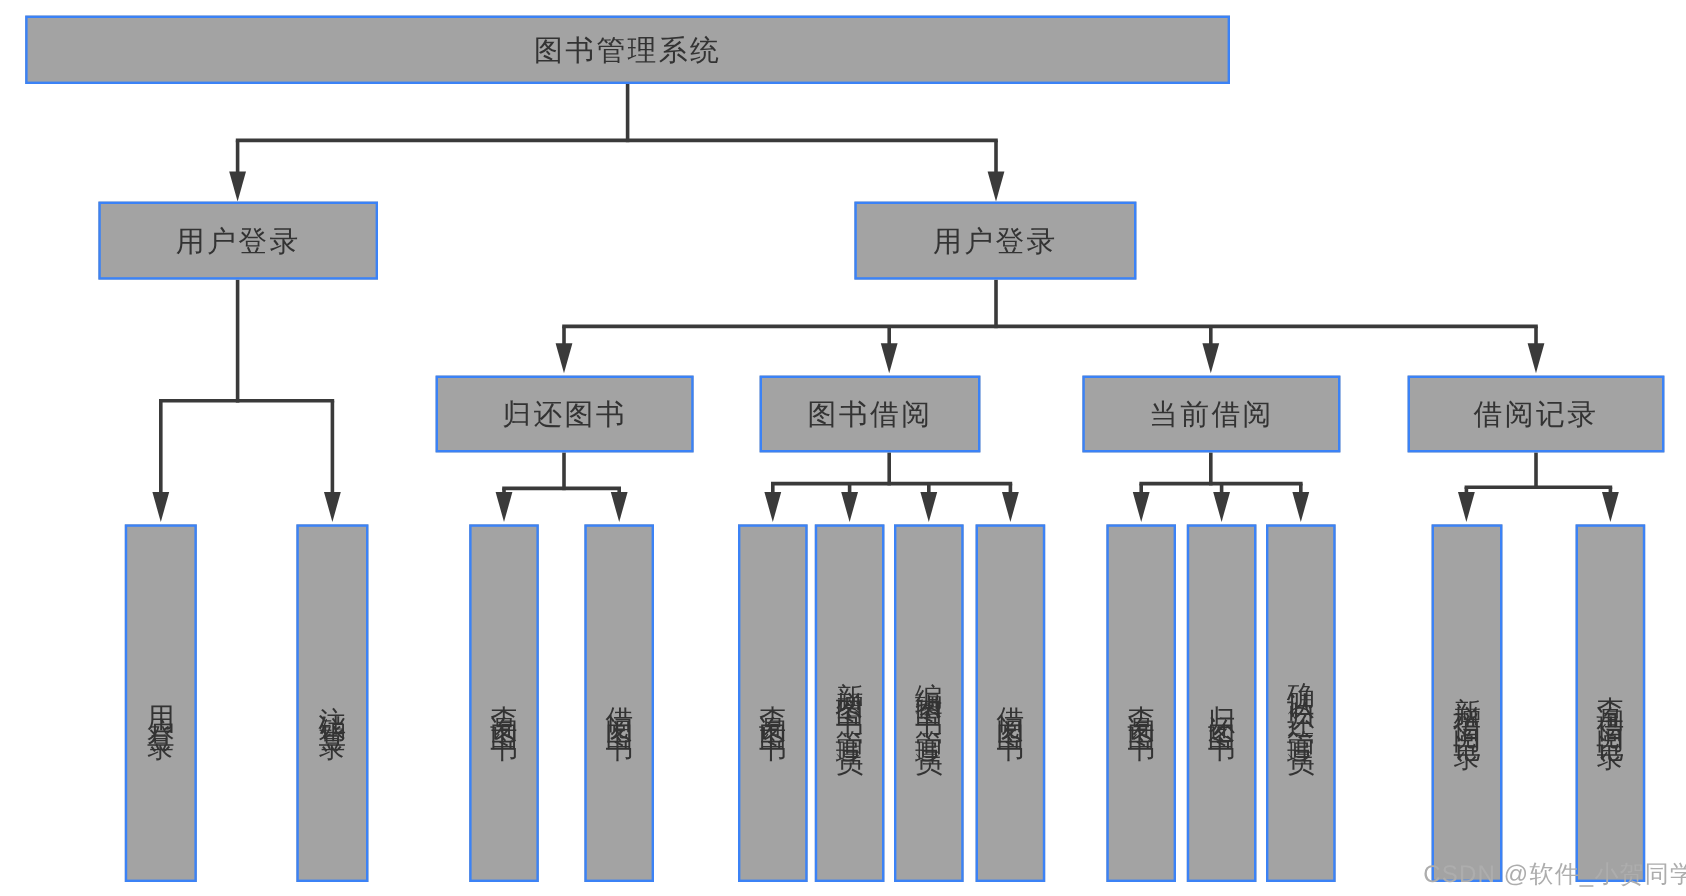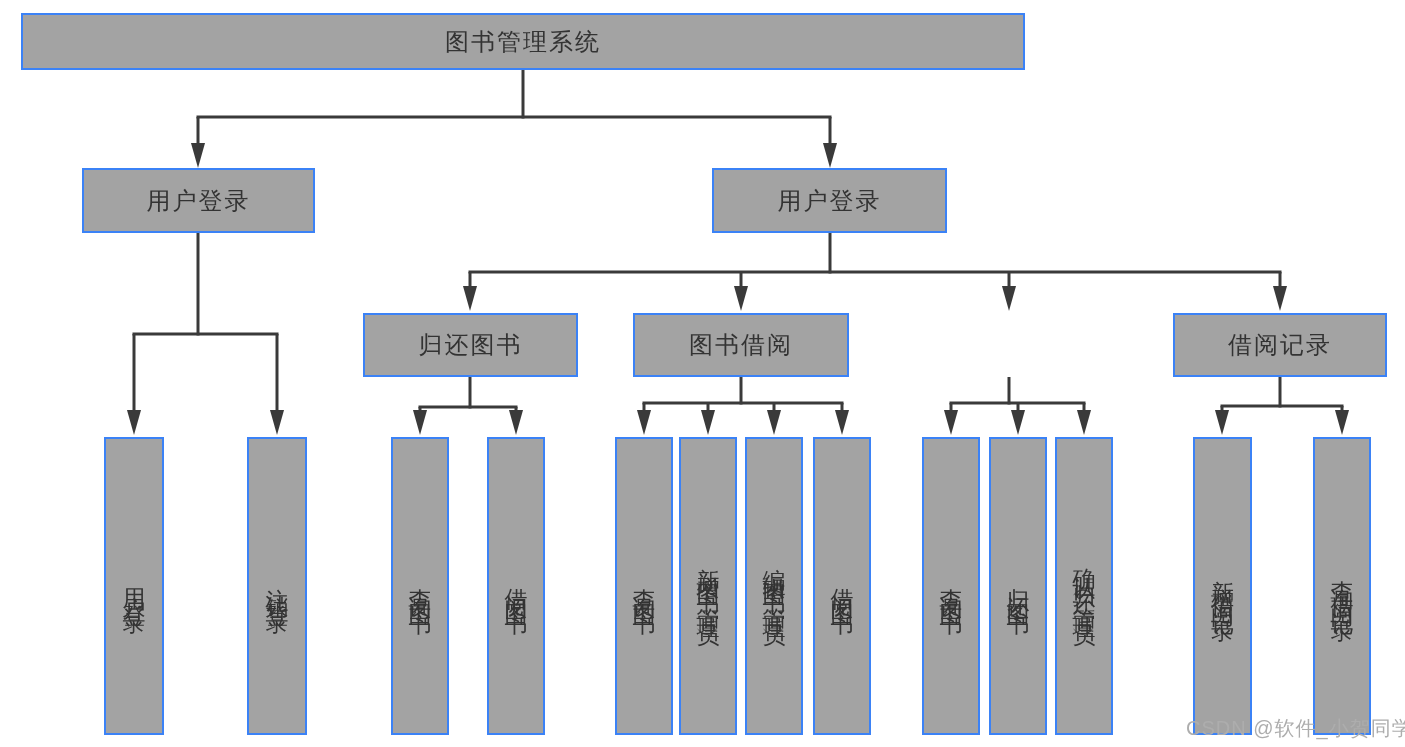--- a/index.html
+++ b/index.html
@@ -122,22 +122,25 @@
   <div class="box" style="left:82px;top:168px;width:233px;height:65px">
     <span class="hlabel">用户登录</span>
   </div>
   <div class="box" style="left:712px;top:168px;width:235px;height:65px">
     <span class="hlabel">用户登录</span>
   </div>
 
   <div class="box" style="left:363px;top:313px;width:215px;height:64px">
     <span class="hlabel">归还图书</span>
   </div>
-  <div class="box" style="left:633px;top:313px;width:216px;height:64px">
+  <div class="box" style="left:633px;top:313px;width:184px;height:64px">
     <span class="hlabel">图书借阅</span>
+  </div>
+  <div class="box" style="left:902px;top:313px;width:215px;height:64px">
+    <span class="hlabel">当前借阅</span>
   </div>
   <div class="box" style="left:1173px;top:313px;width:214px;height:64px">
     <span class="hlabel">借阅记录</span>
   </div>
 
   <div class="box" style="left:104px;top:437px;width:60px;height:298px">
     <span class="vlabel">用户登录</span>
   </div>
   <div class="box" style="left:247px;top:437px;width:60px;height:298px">
     <span class="vlabel">注销登录</span>

